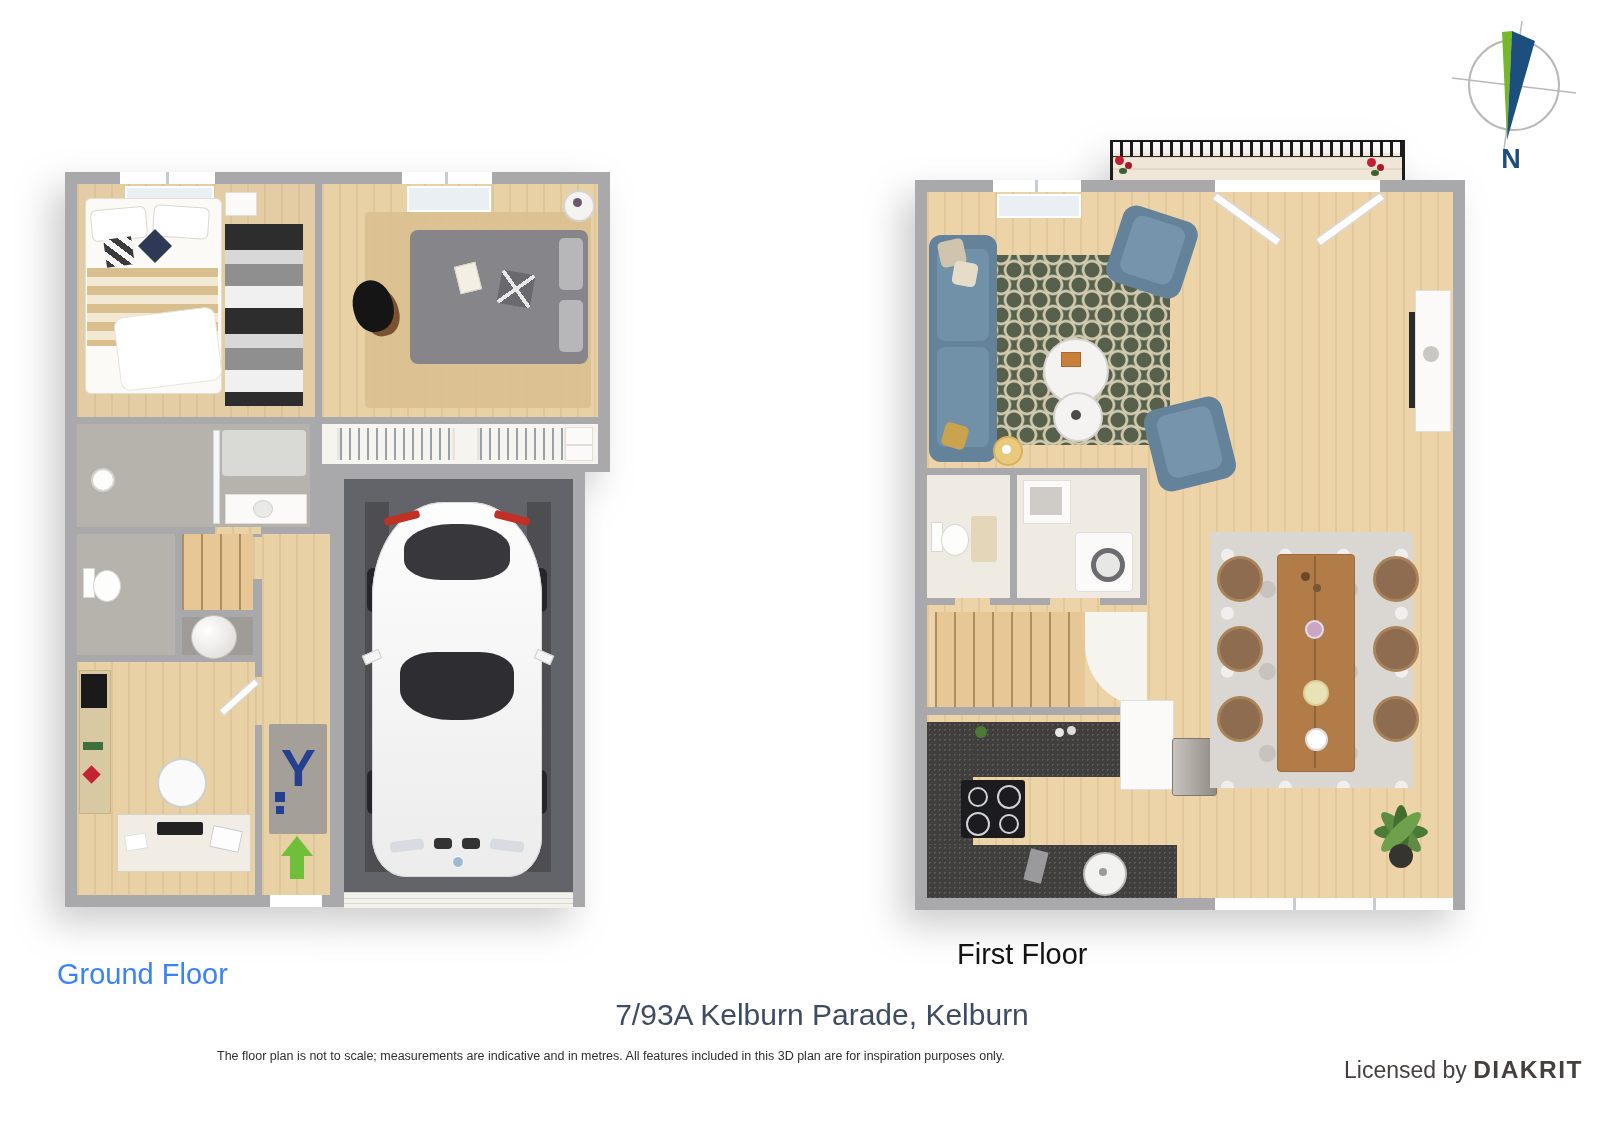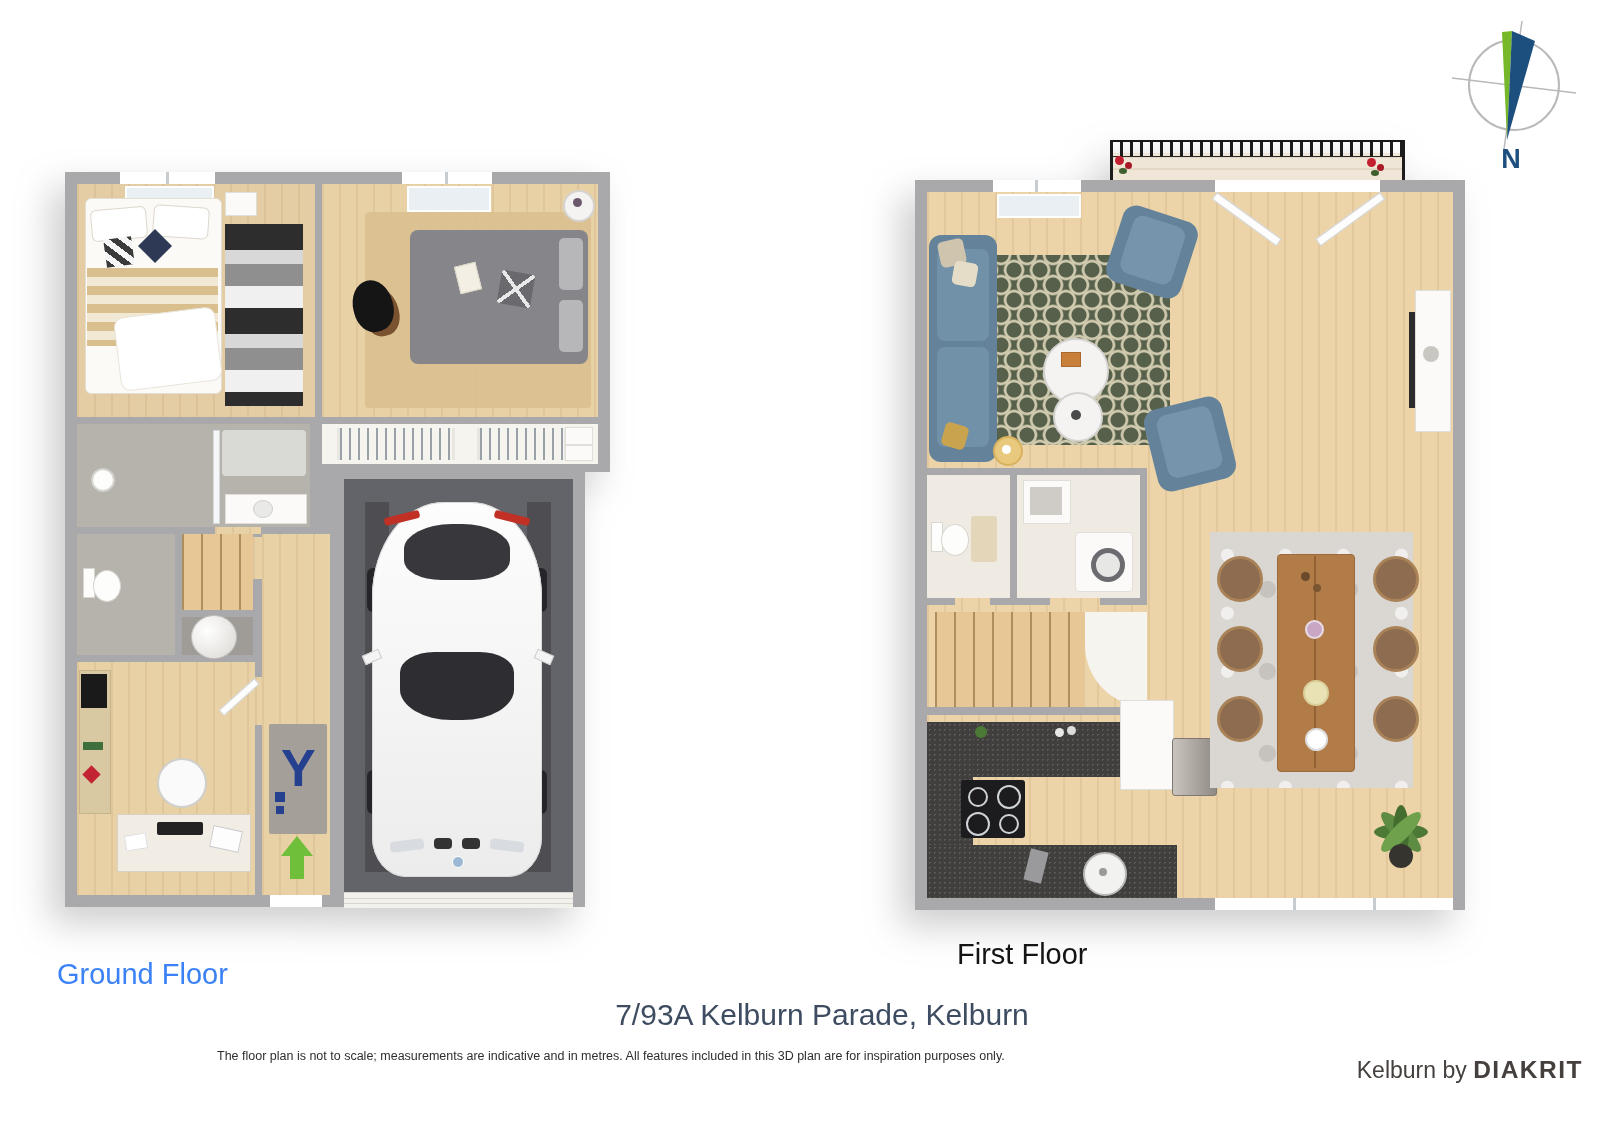--- a/index.html
+++ b/index.html
@@ -288,16 +288,16 @@
   <div class="t" style="left:957px;top:938px;font-size:29px;color:#141414;">First Floor</div>
 
   <div class="t" style="left:222px;top:998px;width:1200px;text-align:center;font-size:30px;color:#3e4c61;">7/93A Kelburn Parade, Kelburn</div>
 
   <div class="abs" style="left:217px;top:1048px;width:1200px;text-align:left;font-size:12.5px;color:#2e2e2e;line-height:1.32;">
     <div>The floor plan is not to scale; measurements are indicative and in metres. All features included in this 3D plan are for inspiration purposes only.</div>
   </div>
 
 
   <div class="t" style="right:17px;top:1056px;color:#45403e;font-size:23px;">
-    <span>Kelburn by </span><span style="font-weight:bold;font-size:24.5px;letter-spacing:1.5px;">DIAKRIT</span>
+    <span>Licensed by </span><span style="font-weight:bold;font-size:24.5px;letter-spacing:1.5px;">DIAKRIT</span>
   </div>
 
 </div>
 
 </body></html>

